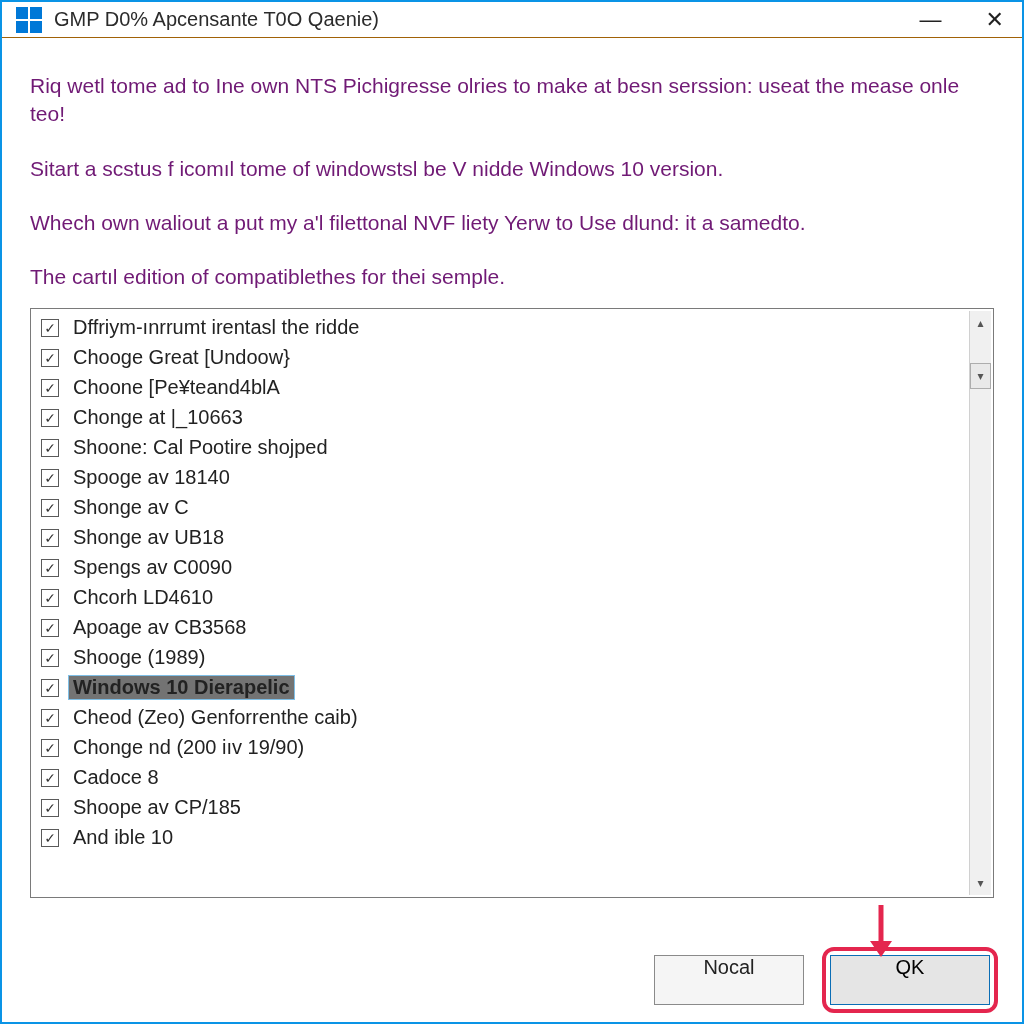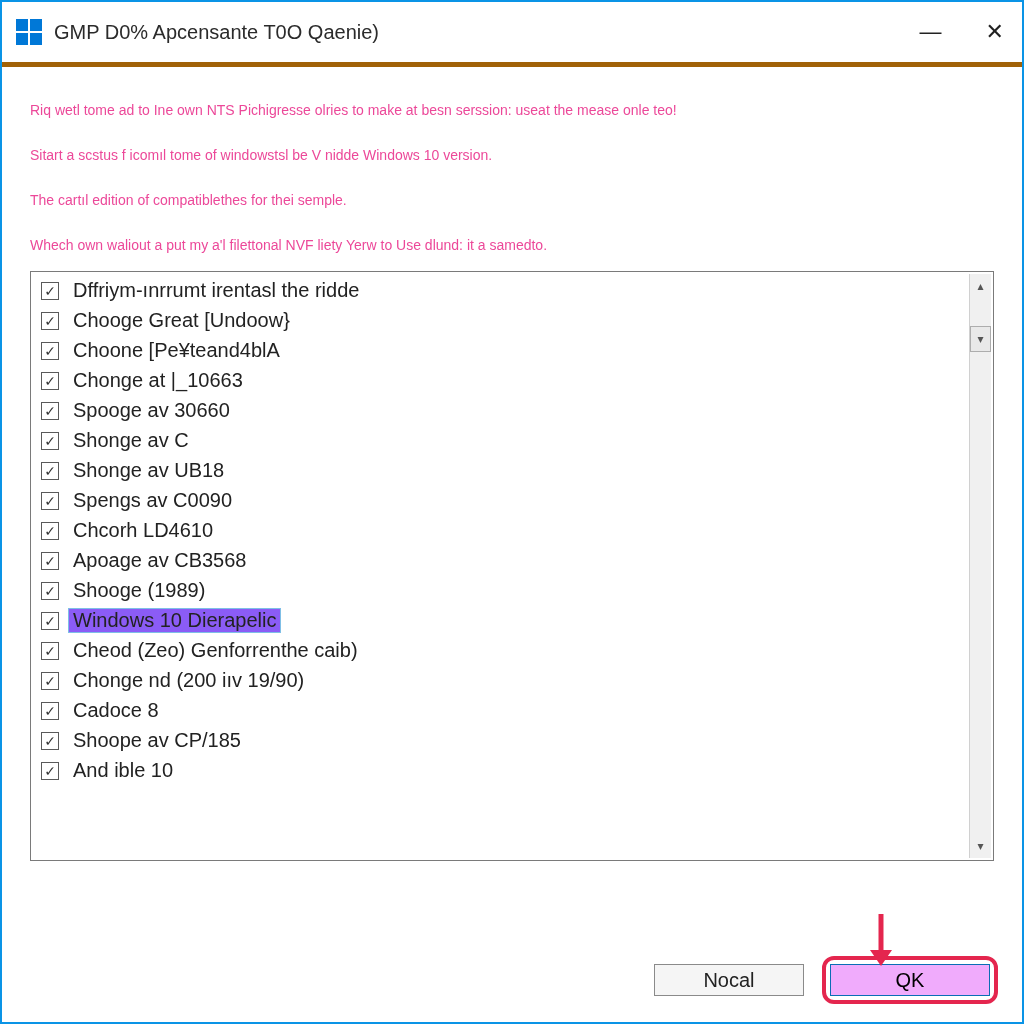--- a/index.html
+++ b/index.html
@@ -14,25 +14,25 @@
   }
   .window {
     width: 1024px;
     height: 1024px;
     border: 2px solid #0a94e6;
     background: #ffffff;
     display: flex;
     flex-direction: column;
   }
   .titlebar {
-    height: 65px;
+    height: 36px;
     display: flex;
     align-items: center;
     padding: 0 8px 0 14px;
-    border-bottom: 5px solid #a16207;
+    border-bottom: 1px solid #a16207;
   }
   .titlebar .win-logo {
     width: 26px;
     height: 26px;
     margin-right: 12px;
     display: grid;
     grid-template-columns: 12px 12px;
     grid-template-rows: 12px 12px;
     gap: 2px;
   }
@@ -59,22 +59,22 @@
   .close-x::before { content: "✕"; font-size: 22px; }
   .min-dash::before { content: "—"; font-size: 22px; }
 
   .body {
     padding: 24px 28px 8px 28px;
     flex: 1;
     display: flex;
     flex-direction: column;
   }
   .para {
-    font-size: 14px;
-    color: #ec4899;
+    font-size: 21px;
+    color: #701a75;
     line-height: 1.35;
     margin: 10px 0 16px 0;
   }
 
   .list-box-wrap {
     flex: 1;
     display: flex;
     min-height: 0;
   }
   .list-box {
@@ -104,23 +104,24 @@
     display: inline-flex;
     align-items: center;
     justify-content: center;
     font-size: 14px;
     color: #333;
   }
   .cb.checked::after {
     content: "✓";
   }
   .row.selected .lbl {
-    background: #8b5cf6;
+    background: #737373;
     outline: 1px solid #7fbfe6;
     padding: 0 4px;
+    font-weight: bold;
   }
   .row .lbl { padding: 0 4px; }
 
   
   .vscroll {
     position: absolute;
     right: 2px;
     top: 2px;
     bottom: 2px;
     width: 22px;
@@ -161,32 +162,32 @@
     height: 90px;
     padding: 20px 24px 14px 0;
     display: flex;
     justify-content: flex-end;
     align-items: center;
     gap: 18px;
     position: relative;
   }
   .btn {
     min-width: 150px;
-    height: 32px;
+    height: 50px;
     border: 1px solid #8a8a8a;
     background: #f5f5f5;
     font-size: 20px;
     color: #222;
     display: flex;
-    align-items: center;
+    align-items: flex-start;
     justify-content: center;
     cursor: pointer;
   }
   .btn.primary {
-    background: #f0abfc;
+    background: #e5e5e5;
     color: #000;
     border-color: #0a6db5;
   }
   .ok-highlight {
     position: relative;
     border: 4px solid #e4264e;
     border-radius: 12px;
     padding: 4px;
   }
   .ok-highlight .btn { min-width: 160px; }
@@ -216,22 +217,22 @@
     <div class="title-text">GMP D0% Apcensante T0O Qaenie)</div>
     <div class="controls">
       <div class="ctl min-dash"></div>
       <div class="ctl close-x"></div>
     </div>
   </div>
 
   <div class="body">
     <div class="para">Riq wetl tome ad to Ine own NTS Pichigresse olries to make at besn serssion: useat the mease onle teo!</div>
     <div class="para">Sitart a scstus f icomıl tome of windowstsl be V nidde Windows 10 version.</div>
+    <div class="para">Whech own waliout a put my a'l filettonal NVF liety Yerw to Use dlund: it a samedto.</div>
     <div class="para">The cartıl edition of compatiblethes for thei semple.</div>
-    <div class="para">Whech own waliout a put my a'l filettonal NVF liety Yerw to Use dlund: it a samedto.</div>
 
     <div class="list-box-wrap">
       <div class="list-box">
         <div class="list-inner" id="list-inner">
             <div class="row">
               <span class="cb checked"></span>
               <span class="lbl">Dffriym-ınrrumt irentasl the ridde</span>
             </div>
             <div class="row">
               <span class="cb checked"></span>
@@ -240,21 +241,25 @@
             <div class="row">
               <span class="cb checked"></span>
               <span class="lbl">Choone [Pe¥teand4blA</span>
             </div>
             <div class="row">
               <span class="cb checked"></span>
               <span class="lbl">Chonge at |_10663</span>
             </div>
             <div class="row">
               <span class="cb checked"></span>
-              <span class="lbl">Spooge av 30660</span>
+              <span class="lbl">Shoone: Cal Pootire shojped</span>
+            </div>
+            <div class="row">
+              <span class="cb checked"></span>
+              <span class="lbl">Spooge av 18140</span>
             </div>
             <div class="row">
               <span class="cb checked"></span>
               <span class="lbl">Shonge av C</span>
             </div>
             <div class="row">
               <span class="cb checked"></span>
               <span class="lbl">Shonge av UB18</span>
             </div>
             <div class="row">

